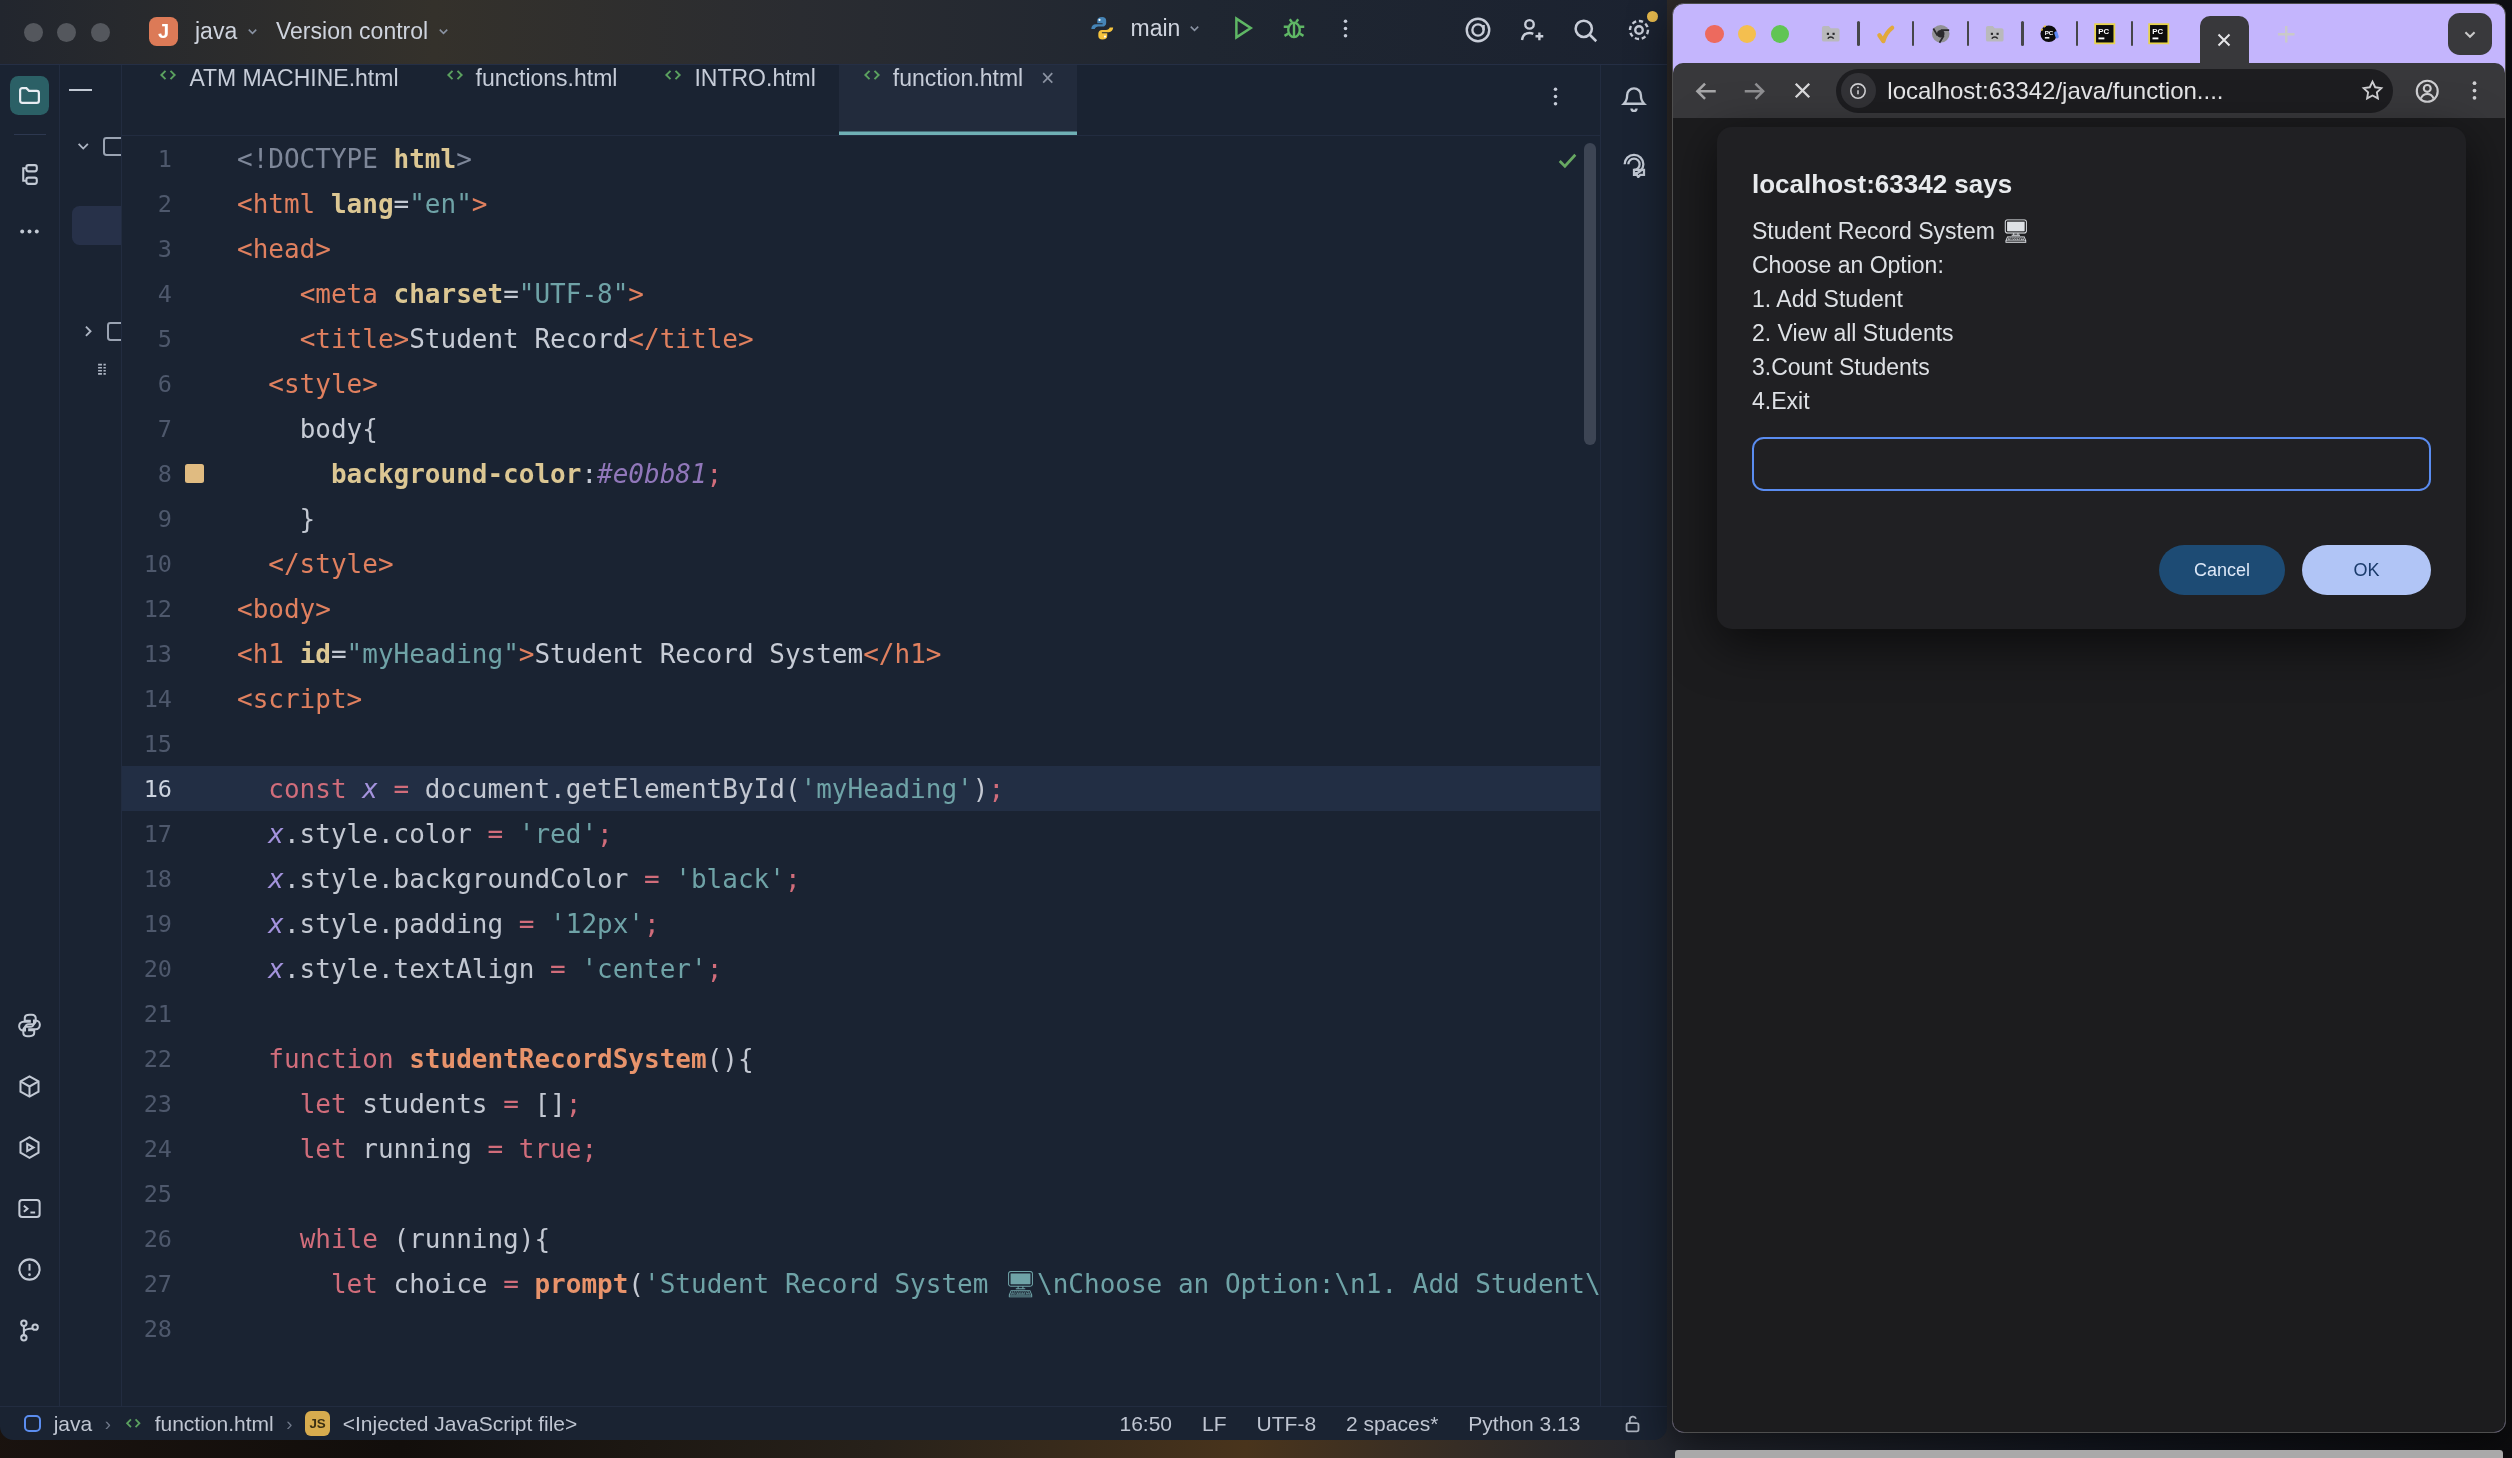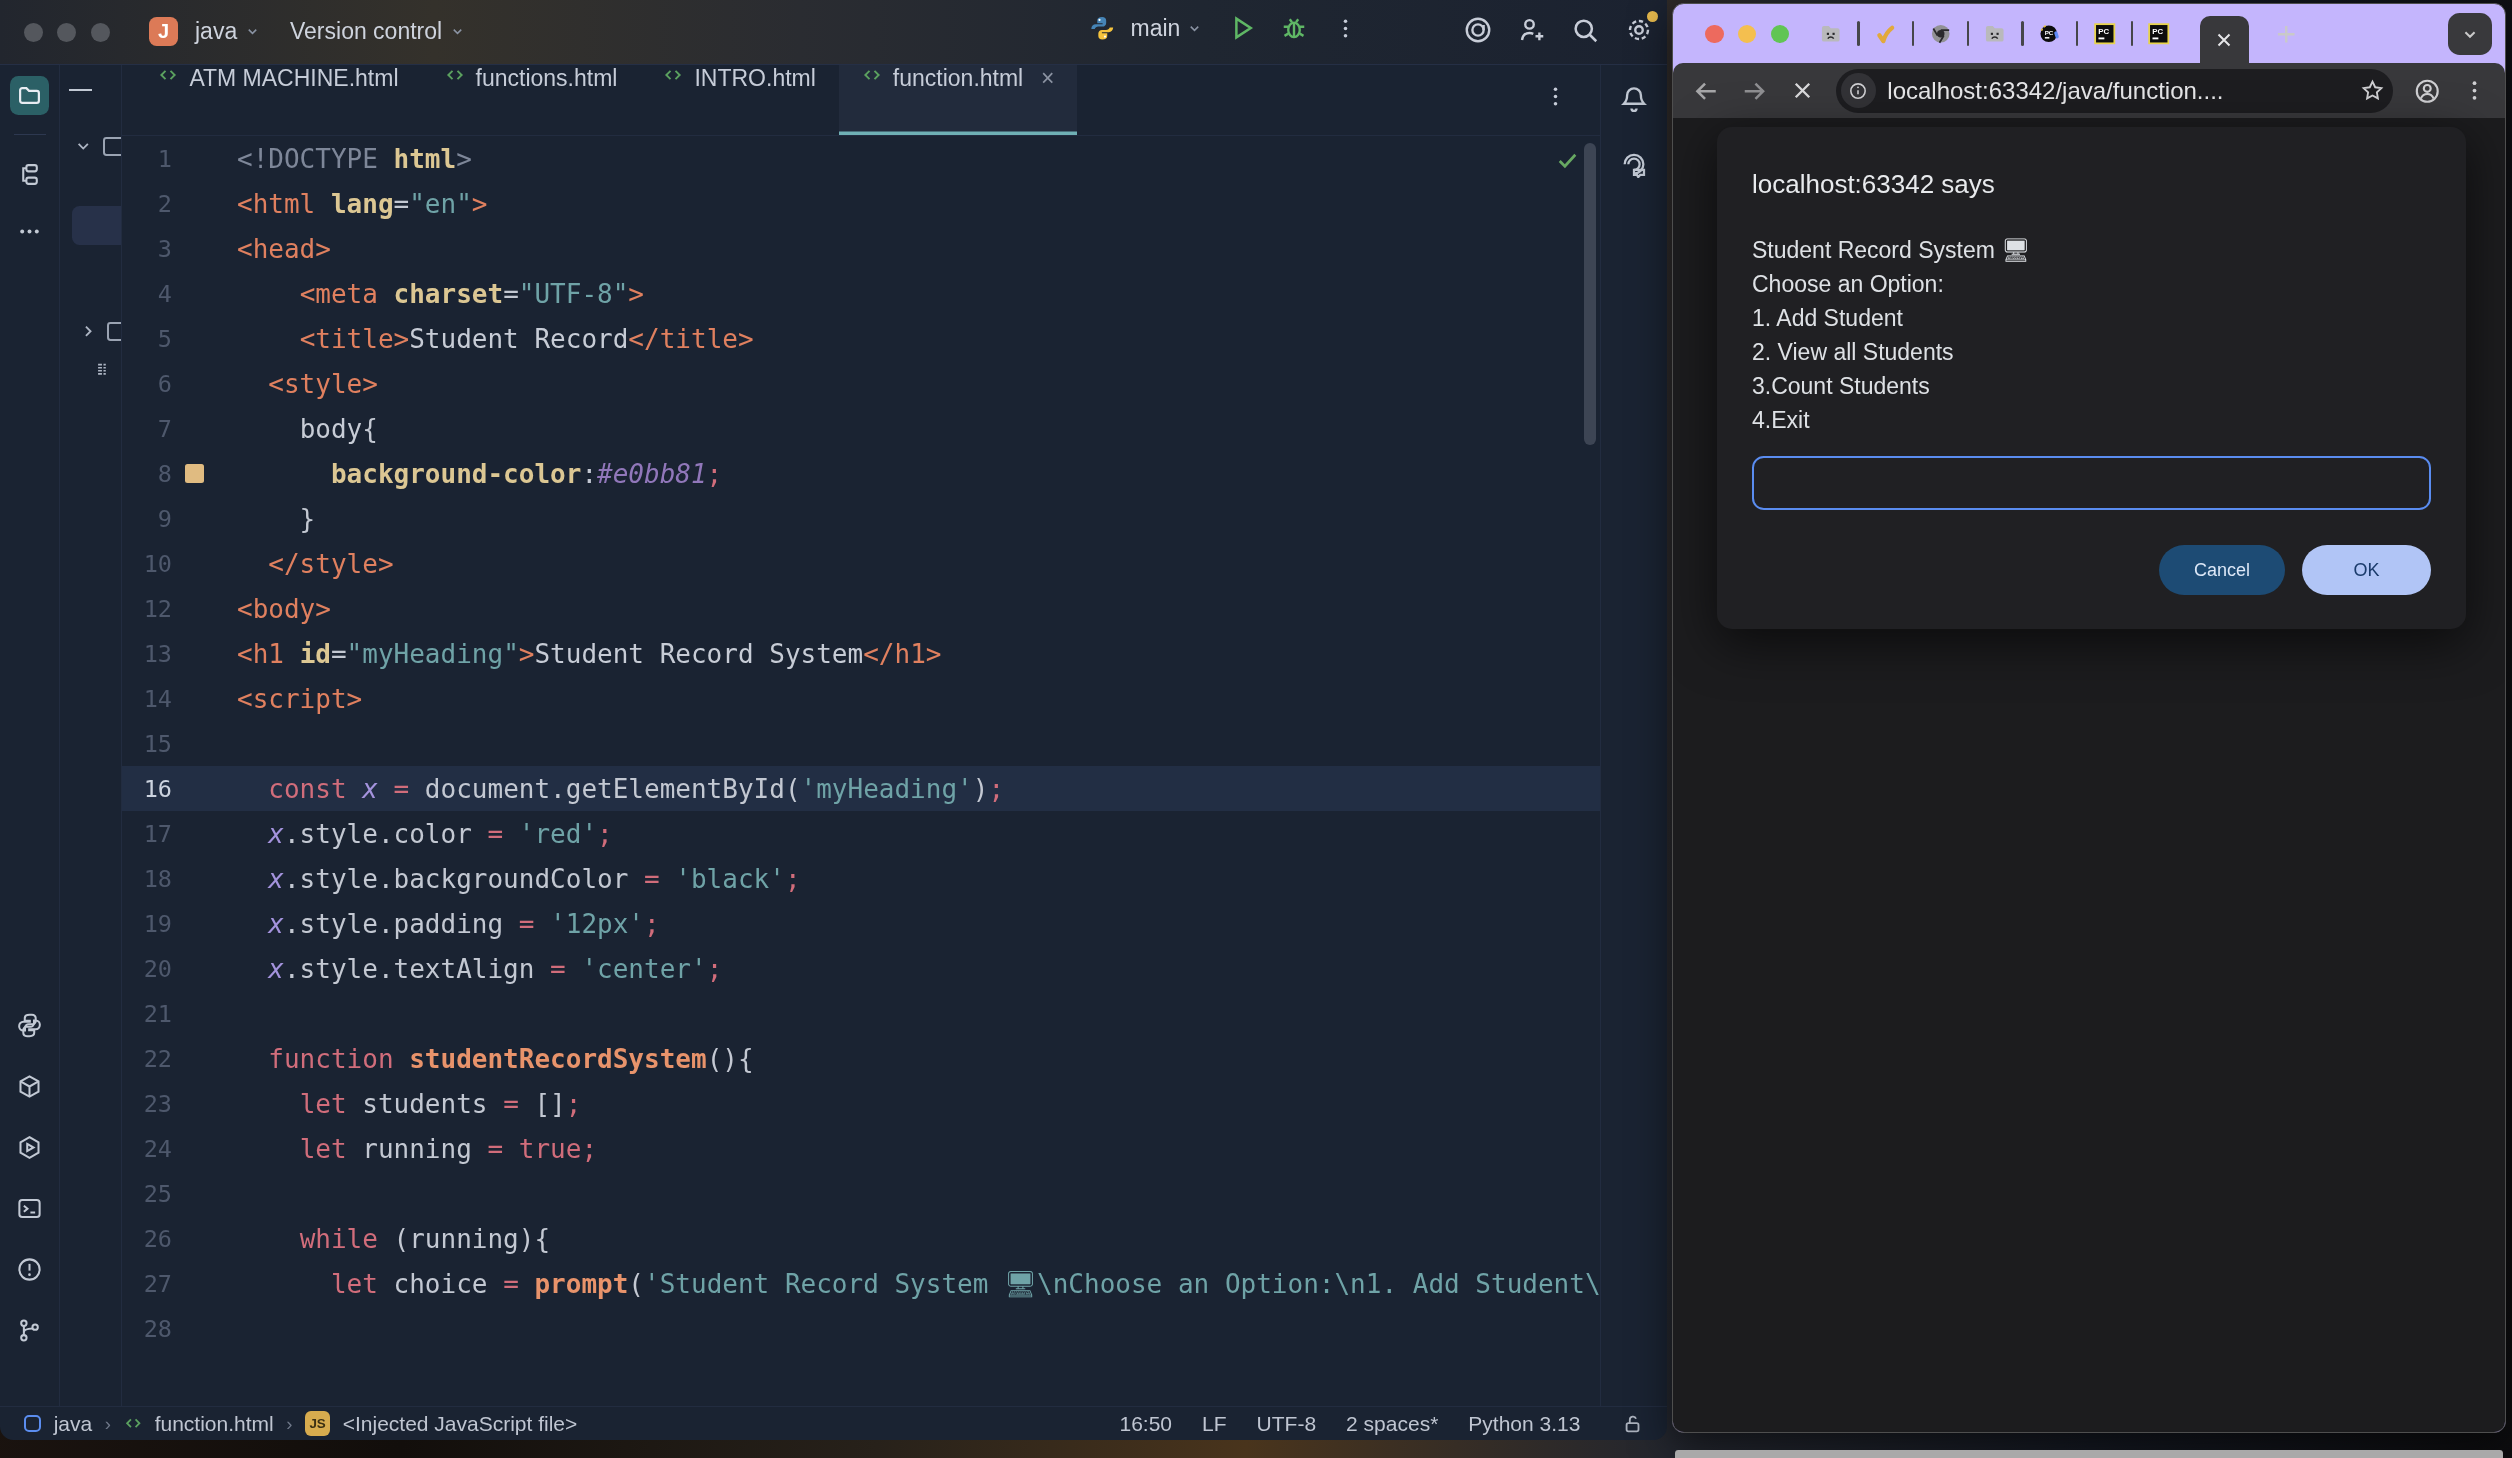--- a/index.html
+++ b/index.html
@@ -12,21 +12,21 @@
   .ide{position:absolute;left:0;top:0;width:1667px;height:1440px;background:#1a2332;
        border-radius:0 0 13.4px 13.4px;display:flex;flex-direction:column;overflow:hidden}
   .ide-toolbar{flex:0 0 64px;position:relative;
        background:linear-gradient(90deg,#22262e 0%,#34312b 26%,#2a2c31 48%,#1f2631 72%,#1b2230 100%)}
   .traffic{position:absolute;left:23.5px;top:23px;display:flex;gap:14.3px}
   .traffic i{width:19.3px;height:19.3px;border-radius:50%;background:#54575d}
   .proj-badge{position:absolute;left:149px;top:17px;width:29px;height:28.5px;border-radius:7.6px;background:#dc7a57;
        color:#fff;font-weight:bold;font-size:20px;display:flex;align-items:center;justify-content:center}
   .tb-item{display:flex;align-items:center;gap:7.6px;color:#ced3dd;font-size:23px}
   .tb-java{position:absolute;left:195px;top:17.6px}
-  .tb-vcs{position:absolute;left:290px;top:17.6px}
+  .tb-vcs{position:absolute;left:276px;top:17.6px}
   .tb-run{position:absolute;left:1088px;top:13.4px;display:flex;align-items:center}
   .tb-right{position:absolute;right:13.4px;top:15px;display:flex;align-items:center;gap:23.5px;color:#c8cdd8}
   .ydot{position:absolute;right:-4.2px;top:-4.2px;width:11px;height:11px;border-radius:50%;background:#e5b84c}
   .gearwrap{position:relative}
 
   .ide-body{flex:1;display:flex;min-height:0;border-top:0.8px solid #252f45}
   .iconstrip{flex:0 0 60px;display:flex;flex-direction:column;align-items:center;padding-top:11px;color:#c2c9d4;border-right:0.8px solid #222c40}
   .tool-btn{width:39px;height:39px;border-radius:8.4px;display:flex;align-items:center;justify-content:center;margin-bottom:18.5px}
   .tool-btn.active{background:#2b6066}
   .strip-sep{width:32px;border-top:0.8px solid #2d3850;margin-bottom:20px}
@@ -93,21 +93,21 @@
   .tabchev{position:absolute;right:13.4px;top:8.4px;width:44px;height:42px;border-radius:11.8px;background:#39393c;
        display:flex;align-items:center;justify-content:center;color:#c9c9c9}
   .brtoolbar{flex:0 0 55px;background:#38383b;border-radius:10px 10px 0 0;display:flex;align-items:center;padding:0 18.5px;gap:20px}
   .omnibox{flex:1;height:44px;background:#1d1d20;border-radius:22px;display:flex;align-items:center;padding:0 8.4px 0 5px;gap:11.8px;min-width:0}
   .info-circ{width:35px;height:35px;border-radius:50%;background:#323236;display:flex;align-items:center;justify-content:center;flex:0 0 35px}
   .url{flex:1;font-size:24px;color:#e6e6e8;white-space:nowrap;overflow:hidden}
   .brcontent{flex:1;background:#1c1c1e;position:relative}
 
   .dialog{position:absolute;left:44px;top:123px;width:749px;height:502px;border-radius:15px;background:#202023;
        box-shadow:0 13.4px 50px rgba(0,0,0,.6);padding:42px 35px 34px 35px;display:flex;flex-direction:column}
-  .dlg-title{font-size:26px;color:#e8eaed;margin-bottom:33px;font-weight:normal}
+  .dlg-title{font-size:26px;color:#e8eaed;margin-bottom:14px;font-weight:bold}
   .dlg-line{font-size:23px;color:#dee1e5;line-height:34px}
   .dlg-input{margin-top:18.5px;height:54px;border:2.5px solid #5a8cf0;border-radius:11.8px;background:transparent;width:100%;outline:none}
   .dlg-btns{margin-top:auto;display:flex;justify-content:flex-end;gap:17px}
   .btn{height:50px;border-radius:25px;display:flex;align-items:center;justify-content:center;font-size:18px;border:none;cursor:default}
   .btn-cancel{width:126px;background:#1d4b74;color:#dce7f7}
   .btn-ok{width:129px;background:#b1c5f6;color:#1a3b6b}
 
   .sliver{position:absolute;left:1675px;top:1450px;width:828px;height:8.4px;background:#a9a9a9;border-radius:3.4px 3.4px 0 0}
 </style>
 </head>

